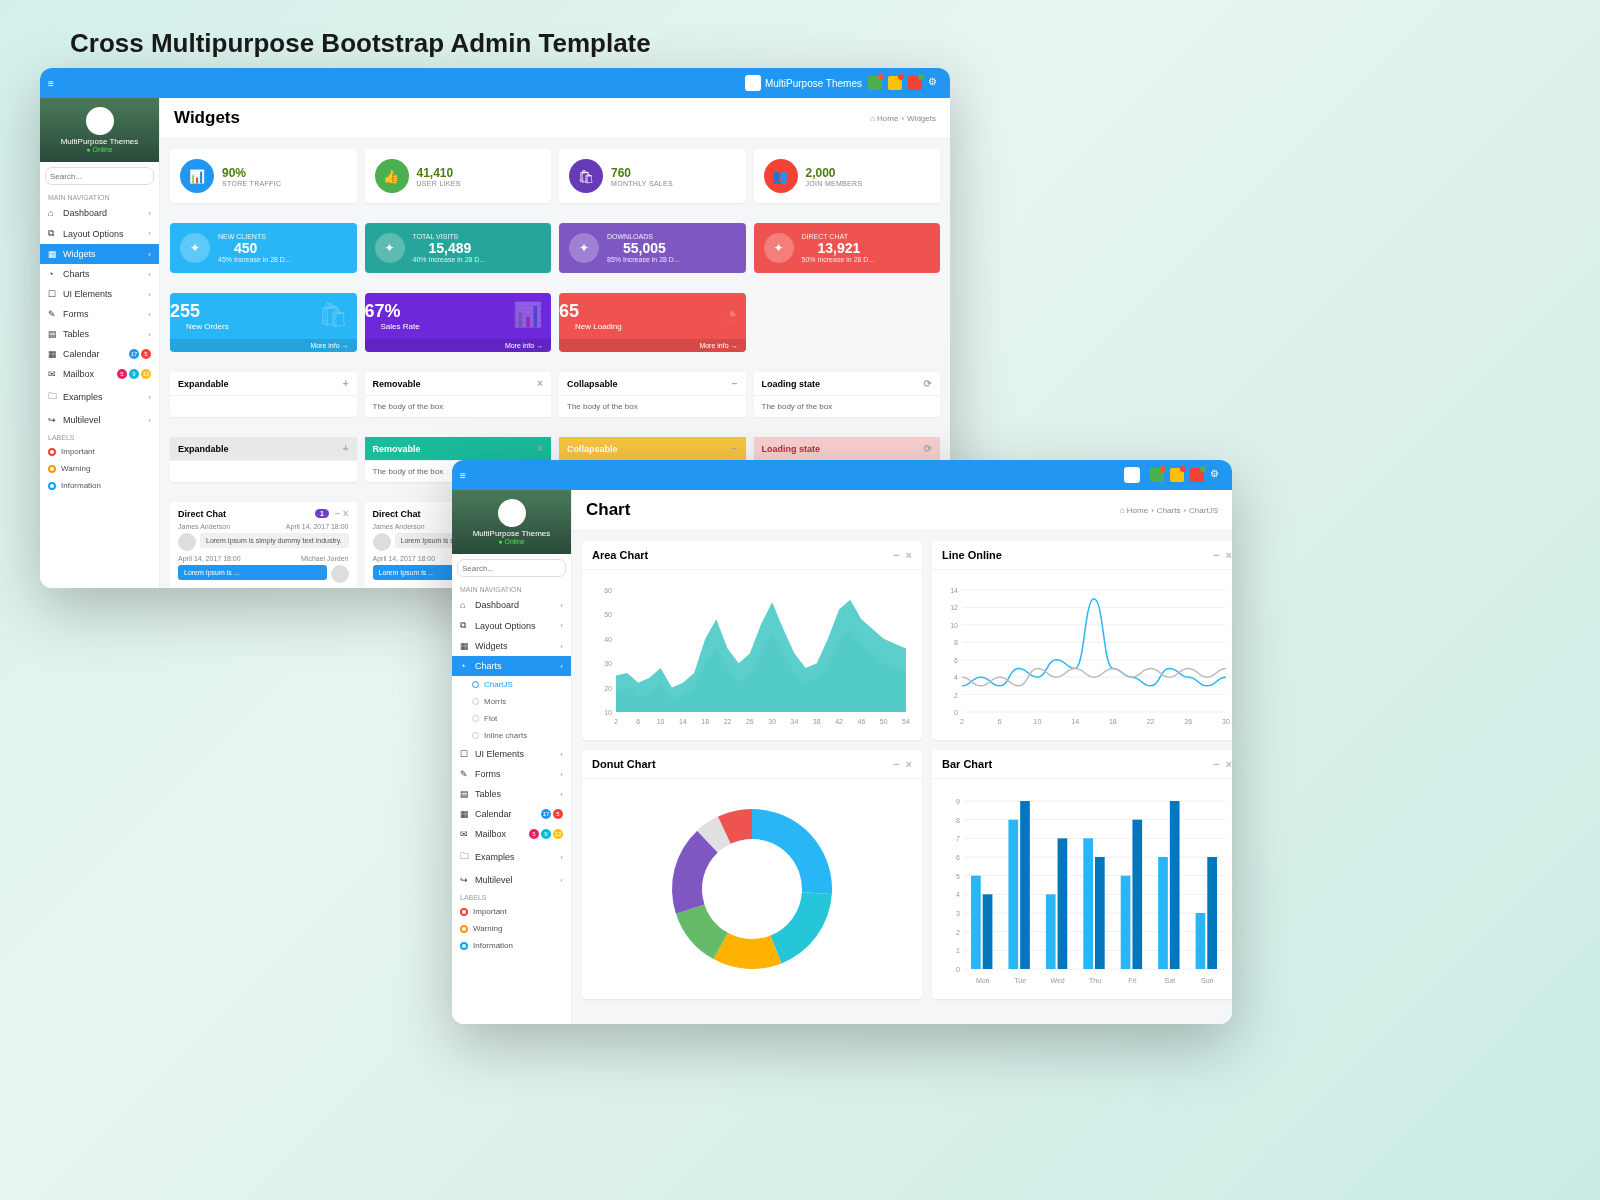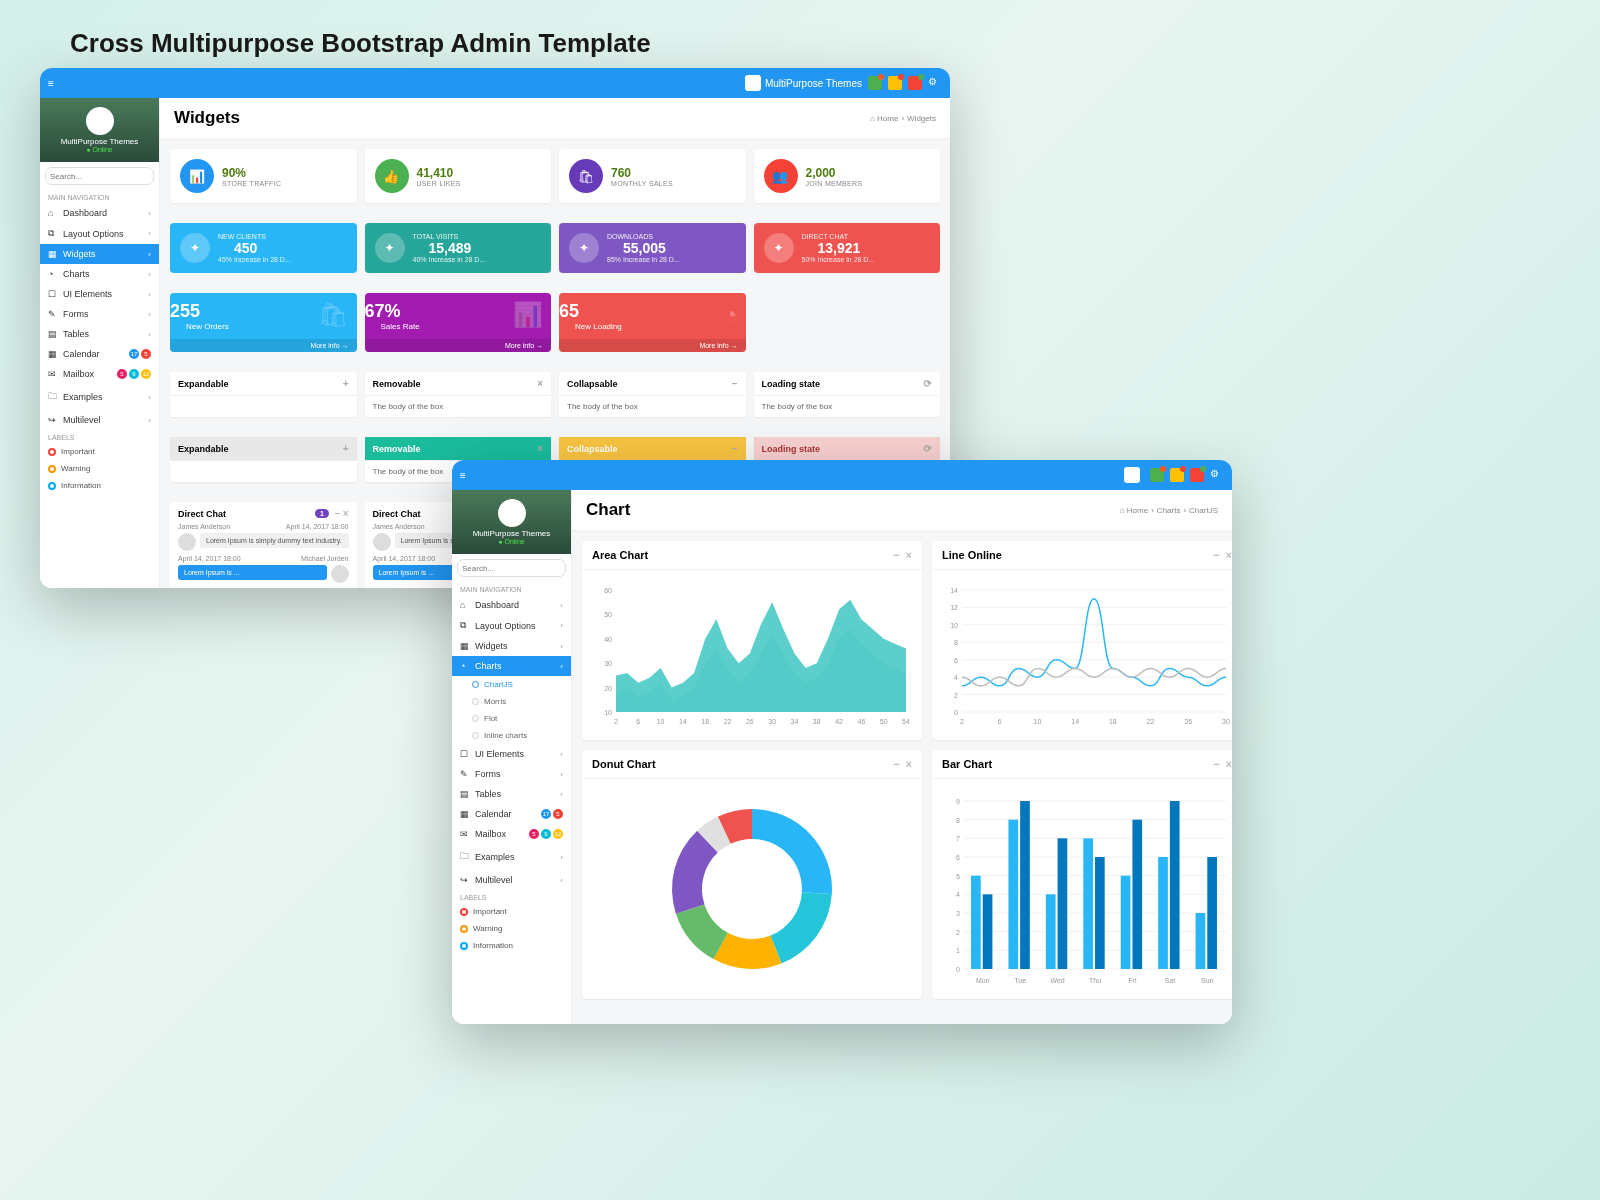--- a/index.html
+++ b/index.html
@@ -258,21 +258,21 @@
         </div>
       <div class="grid" id="g-r3">
           <div class="card3" style="background:#29b6f6">
             <div class="top3">
               <div class="v3">255</div>
               <div class="l3">New Orders</div>
               <div class="bgic">🛍</div>
             </div>
             <div class="foot3">More info →</div>
           </div>
-          <div class="card3" style="background:#a21caf">
+          <div class="card3" style="background:#6d28d9">
             <div class="top3">
               <div class="v3">67%</div>
               <div class="l3">Sales Rate</div>
               <div class="bgic">📊</div>
             </div>
             <div class="foot3">More info →</div>
           </div>
           <div class="card3" style="background:#ef5350">
             <div class="top3">
               <div class="v3">65</div>

